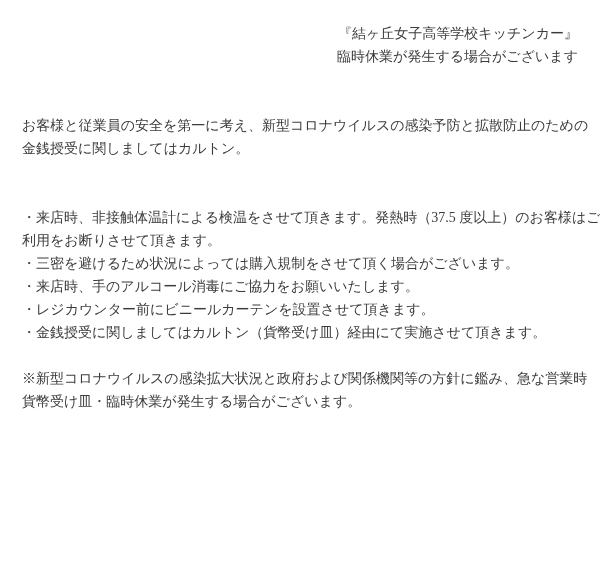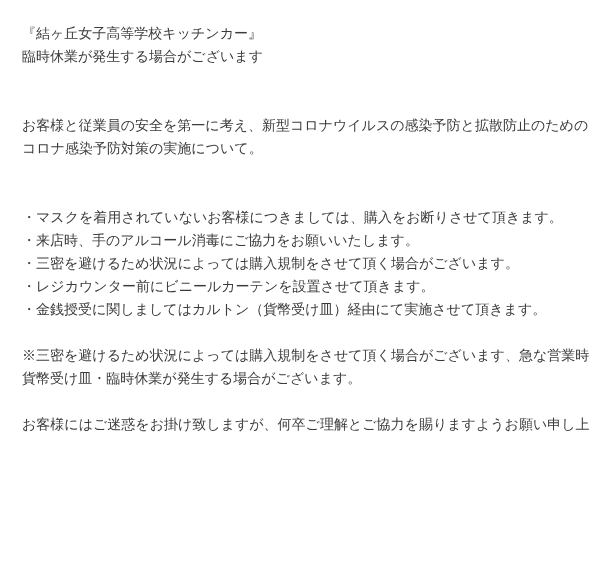--- a/index.html
+++ b/index.html
@@ -21,72 +21,72 @@
     font-size: 14px;
     line-height: 23px;
     color: #3b3b3b;
     background: #ffffff;
   }
   .line {
     white-space: nowrap;
     height: 23px;
   }
   .title-block {
-    text-align: left;
+    text-align: right;
   }
   .gap-1 { height: 23px; }
   .gap-2 { height: 46px; }
   p { margin: 0; padding: 0; }
 </style>
 </head>
 <body>
 
 <div class="doc">
 
   <div class="title-block">
     <div class="line">『結ヶ丘女子高等学校キッチンカー』</div>
     <div class="line">臨時休業が発生する場合がございます</div>
   </div>
 
   <div class="gap-2"></div>
 
   <p>
     </p>
     <div class="line">お客様と従業員の安全を第一に考え、新型コロナウイルスの感染予防と拡散防止のための</div>
-    <div class="line">コロナ感染予防対策の実施について。</div>
+    <div class="line">金銭授受に関しましてはカルトン。</div>
   <p></p>
 
   <div class="gap-2"></div>
 
   <div>
     <div>
-      <div class="line">・マスクを着用されていないお客様につきましては、購入をお断りさせて頂きます。</div>
+      <div class="line">・来店時、非接触体温計による検温をさせて頂きます。発熱時（37.5 度以上）のお客様はご</div>
+      <div class="line">利用をお断りさせて頂きます。</div>
+    </div>
+    <div>
+      <div class="line">・三密を避けるため状況によっては購入規制をさせて頂く場合がございます。</div>
     </div>
     <div>
       <div class="line">・来店時、手のアルコール消毒にご協力をお願いいたします。</div>
-    </div>
-    <div>
-      <div class="line">・三密を避けるため状況によっては購入規制をさせて頂く場合がございます。</div>
     </div>
     <div>
       <div class="line">・レジカウンター前にビニールカーテンを設置させて頂きます。</div>
     </div>
     <div>
       <div class="line">・金銭授受に関しましてはカルトン（貨幣受け皿）経由にて実施させて頂きます。</div>
     </div>
   </div>
 
   <div class="gap-1"></div>
 
   <p>
     </p>
-    <div class="line">※三密を避けるため状況によっては購入規制をさせて頂く場合がございます、急な営業時</div>
+    <div class="line">※新型コロナウイルスの感染拡大状況と政府および関係機関等の方針に鑑み、急な営業時</div>
     <div class="line">貨幣受け皿・臨時休業が発生する場合がございます。</div>
   <p></p>
 
   <div class="gap-1"></div>
 
   <p>
     </p>
-    <div class="line">お客様にはご迷惑をお掛け致しますが、何卒ご理解とご協力を賜りますようお願い申し上</div>
   <p></p>
 
 </div>
 
 </body></html>

